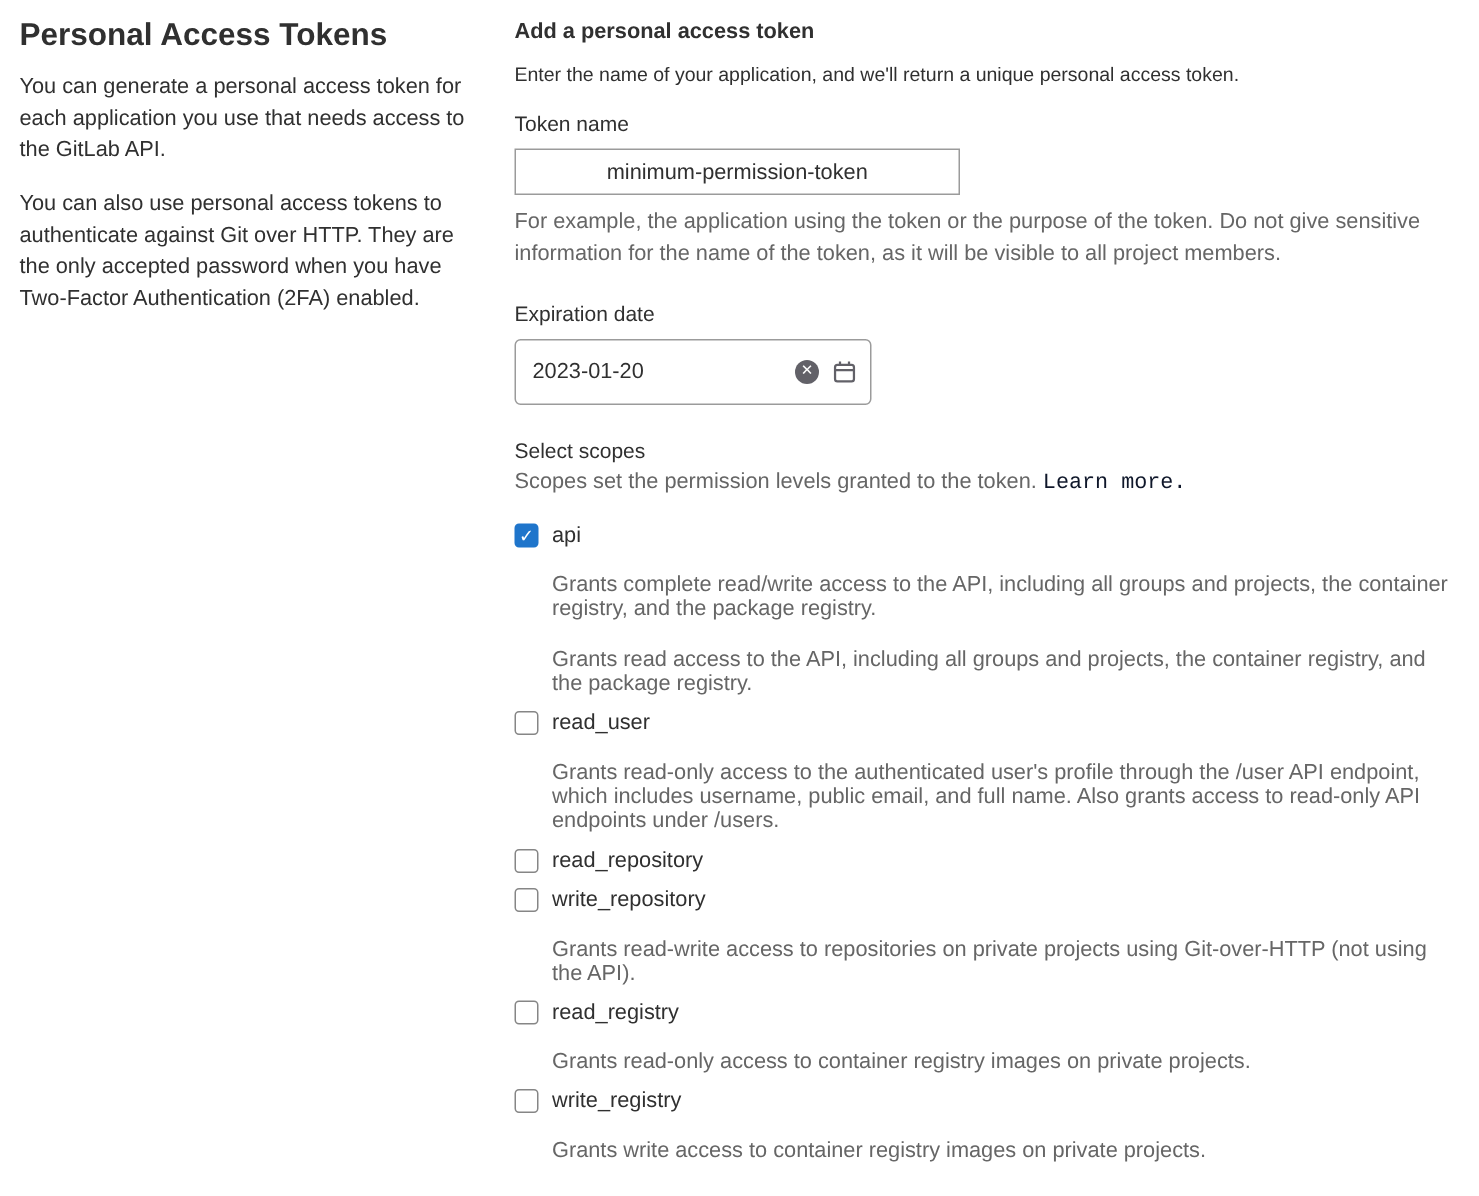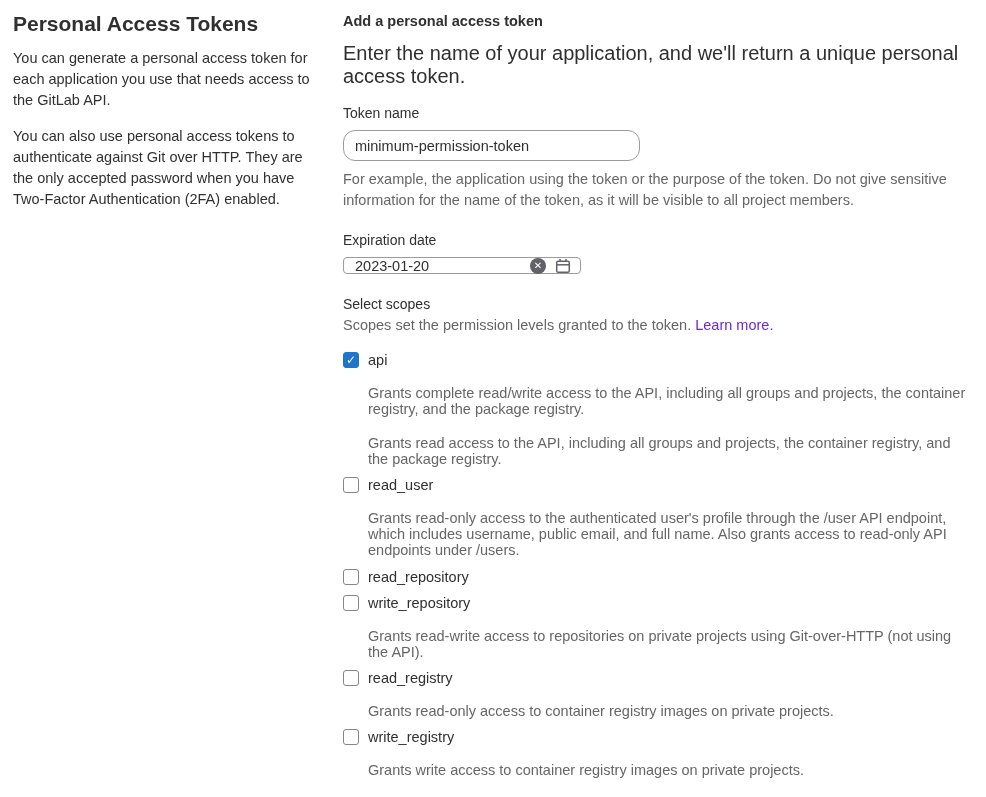--- a/index.html
+++ b/index.html
@@ -35,56 +35,57 @@
     color: #303030;
   }
   
   .main { flex: 1; padding-top: 1px; }
   .form-heading {
     font-size: 14.5px;
     font-weight: 700;
     margin-bottom: 13px;
   }
   .form-desc {
-    font-size: 20px;
+    font-size: 13px;
     margin-bottom: 17px;
     color: #303030;
   }
   .field-label {
     display: block;
     font-weight: 400;
     font-size: 14px;
     margin-bottom: 9px;
   }
   .text-input {
     display: block;
     width: 297px;
     height: 31px;
     border: 1px solid #9b9b9b;
-    border-radius: 12px;
+    border-radius: 0;
     padding: 0 11px;
     font-size: 14.5px;
     font-family: inherit;
     color: #303030;
     background: #fff;
     outline: none;
+    text-align: center;
   }
   .help-text {
     margin-top: 8px;
     font-size: 14.5px;
     line-height: 1.45;
     color: #666666;
     max-width: 625px;
   }
   .group { margin-bottom: 21px; }
   .group-expiry { margin-bottom: 22px; }
   
   .date-wrap {
     width: 238px;
-    height: 17px;
+    height: 44px;
     border: 1px solid #9b9b9b;
     border-radius: 4px;
     background: #fff;
     display: flex;
     align-items: center;
     padding: 0 9px 0 11px;
     justify-content: center;
   }
   .date-value { flex: 1; font-size: 14.5px; color: #303030; }
   .clear-circle {
@@ -96,21 +97,21 @@
     line-height: 16px;
     text-align: center;
     cursor: pointer;
     margin-right: 9px;
     flex-shrink: 0;
     font-weight: 700;
   }
   .cal-icon { width: 16px; height: 16px; flex-shrink: 0; cursor: pointer; display: block; }
   
   .scopes-desc { font-size: 14.5px; color: #666666; margin-bottom: 19px; }
-  .scopes-desc a { color: #6d28d9; text-decoration: none; cursor: pointer; }
+  .scopes-desc a { color: #0f172a; text-decoration: none; cursor: pointer; font-family: Liberation Mono, monospace; }
   .scope-item { margin-bottom: 10px; }
   .scope-row { display: flex; align-items: center; }
   .checkbox {
     width: 16px; height: 16px;
     border: 1px solid #868686;
     border-radius: 3px;
     background: #fff;
     flex-shrink: 0;
     cursor: pointer;
     position: relative;

